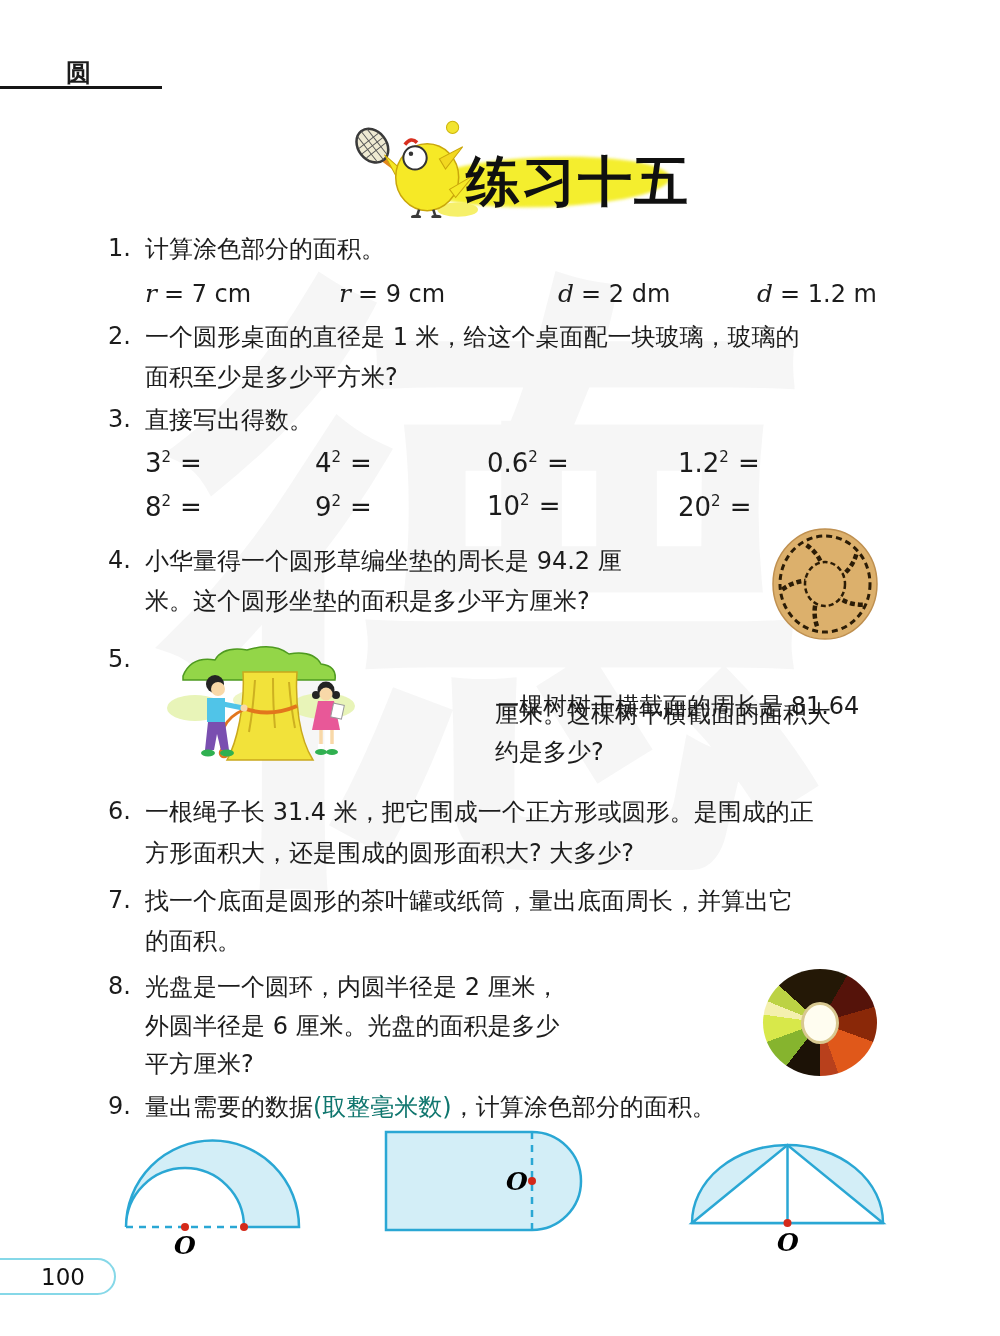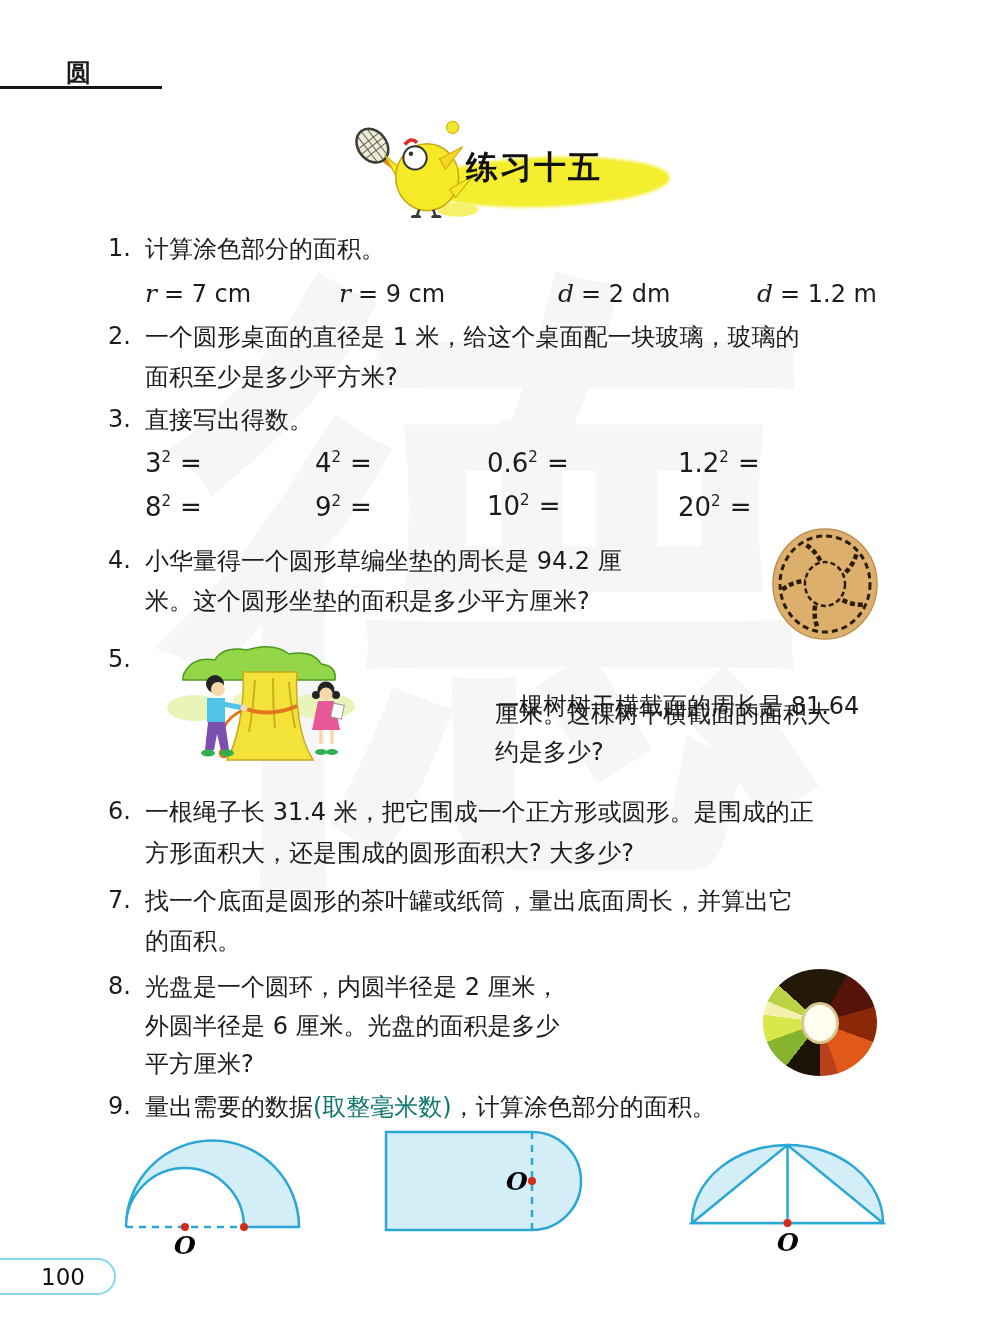--- a/index.html
+++ b/index.html
@@ -22,21 +22,21 @@
   .watermark {
     position:absolute; left:170px; top:250px; font-size:640px; line-height:1;
     font-family:"DejaVu Serif", serif; font-weight:bold;
     color:rgba(45,45,45,0.045); z-index:0; user-select:none;
   }
   .title-highlight {
     position:absolute; left:422px; top:157px; width:248px; height:50px;
     background:#f4ee2e; border-radius:50%; transform:rotate(-2deg);
     filter:blur(1.5px); z-index:1;
   }
-  .title-text { font-size:32px; font-weight:bold; color:#101010; letter-spacing:2px; z-index:2; }
+  .title-text { font-size:54px; font-weight:bold; color:#101010; letter-spacing:2px; z-index:2; }
   .fig-label { font-family:"DejaVu Serif", serif; font-style:italic; font-weight:bold; font-size:25px; }
   .cd {
     position:absolute; left:763px; top:969px; width:114px; height:107px; border-radius:50%;
     background:conic-gradient(from -8deg,
       #241806 0deg 38deg, #55130a 38deg 82deg, #8a2808 82deg 118deg,
       #e0581a 118deg 168deg, #b8401c 168deg 188deg, #1c1206 188deg 226deg,
       #86b42e 226deg 258deg, #d8e84a 258deg 286deg, #f4f0ae 286deg 300deg,
       #bcd244 300deg 320deg, #241806 320deg 360deg);
     z-index:2;
   }

